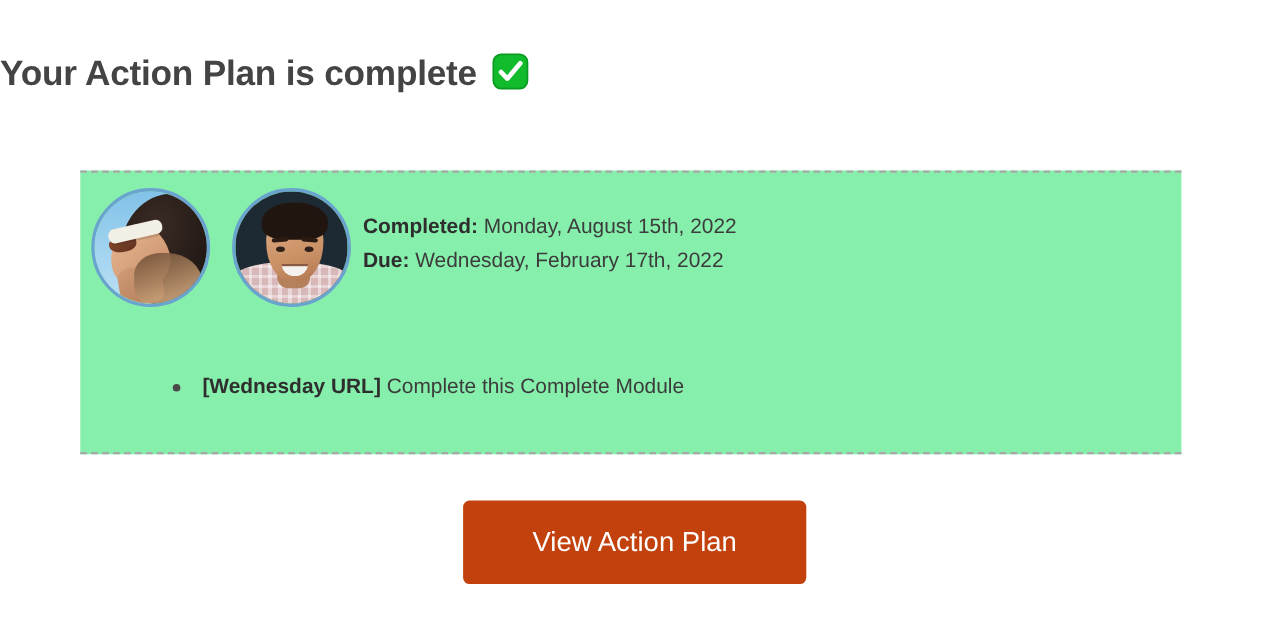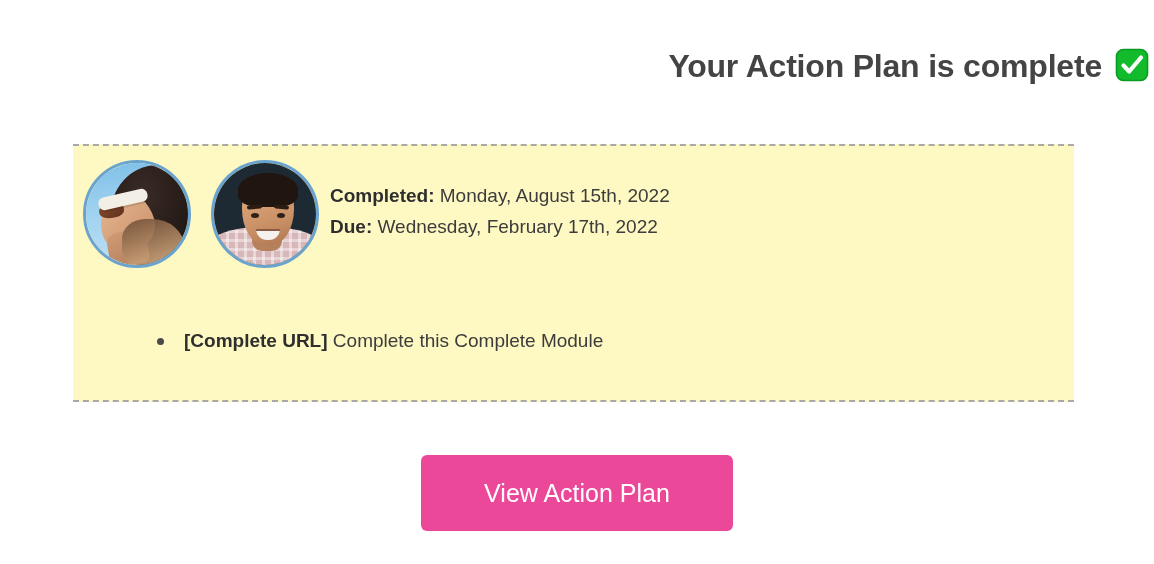--- a/index.html
+++ b/index.html
@@ -20,21 +20,21 @@
     width: 1154px;
     height: 564px;
   }
 
   
   .title-row {
     position: absolute;
     top: 48px;
     left: 0;
     width: 1149px;
-    text-align: right;
+    text-align: left;
     display: block;
   }
   .title-text {
     font-size: 32px;
     font-weight: bold;
     color: #444444;
     letter-spacing: -0.2px;
     vertical-align: middle;
   }
   .check-emoji {
@@ -44,24 +44,24 @@
     height: 34px;
     margin-left: 13px;
     position: relative;
     top: -2px;
   }
 
   
   .panel {
     position: absolute;
     left: 73px;
-    top: 144px;
+    top: 155px;
     width: 1001px;
     height: 258px;
-    background: #fef9c3;
+    background: #86efac;
     border-top: 2px dashed #a8a8a8;
     border-bottom: 2px dashed #a8a8a8;
     box-sizing: border-box;
   }
 
   .people-row {
     position: absolute;
     left: 10px;
     top: 14px;
     display: flex;
@@ -281,21 +281,21 @@
     left: 0;
     top: 455px;
     width: 1154px;
     text-align: center;
   }
   .cta-button {
     display: inline-block;
     width: 312px;
     height: 76px;
     line-height: 76px;
-    background: #ec4899;
+    background: #c2410c;
     color: #ffffff;
     font-size: 25px;
     border: none;
     border-radius: 6px;
     cursor: pointer;
     font-family: "Liberation Sans", sans-serif;
     padding: 0;
     text-align: center;
   }
 </style>
@@ -347,21 +347,21 @@
         <span>Monday, August 15th, 2022</span>
       </div>
       <div class="meta-line">
         <span class="label">Due:</span>
         <span>Wednesday, February 17th, 2022</span>
       </div>
     </div>
 
     <ul class="tasks">
       <li>
-        <span class="tag">[Complete URL]</span>
+        <span class="tag">[Wednesday URL]</span>
         <span>Complete this Complete Module</span>
       </li>
     </ul>
 
   </div>
 
   <div class="cta-wrap">
     <button class="cta-button" type="button">View Action Plan</button>
   </div>
 

